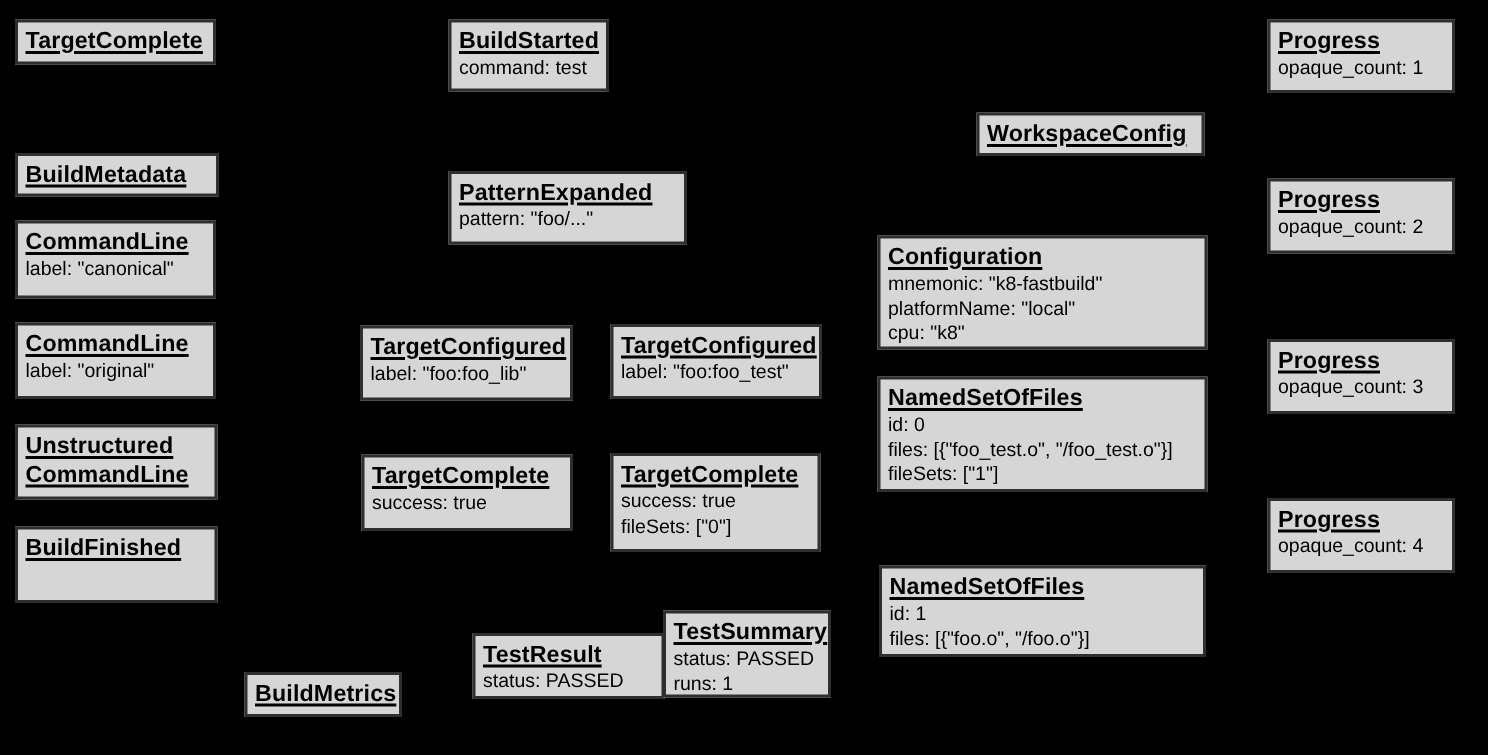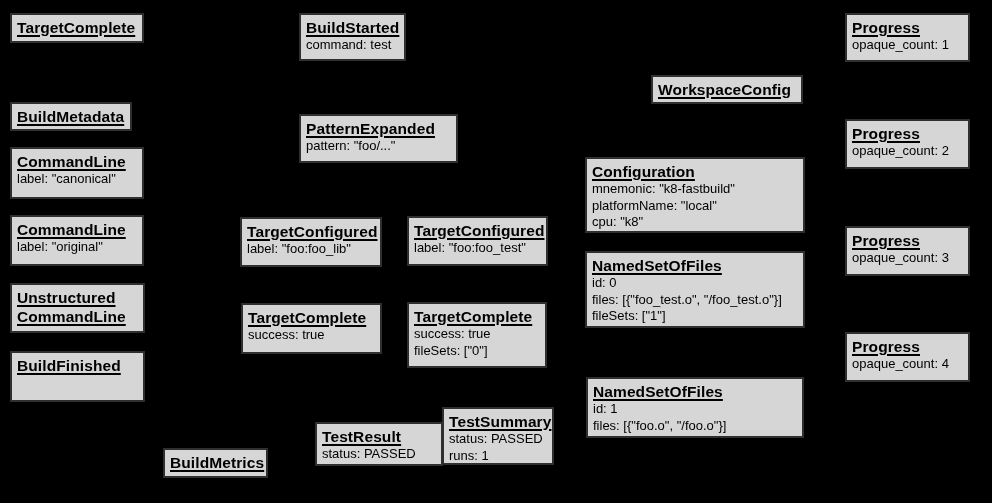--- a/index.html
+++ b/index.html
@@ -41,21 +41,21 @@
     line-height: 16.5px;
   }
 </style>
 </head>
 <body>
 
 <div class="canvas" id="diagram-canvas">
     <div class="node" style="left: 10px; top: 13px; width: 134px; height: 30px;">
       <div class="node-title">TargetComplete</div>
     </div>
-    <div class="node" style="left: 10px; top: 102px; width: 122px; height: 29px;">
+    <div class="node" style="left: 10px; top: 102px; width: 136px; height: 29px;">
       <div class="node-title">BuildMetadata</div>
     </div>
     <div class="node" style="left: 10px; top: 147px; width: 134px; height: 52px;">
       <div class="node-title">CommandLine</div>
       <div class="node-line">label: "canonical"</div>
     </div>
     <div class="node" style="left: 10px; top: 215px; width: 134px; height: 51px;">
       <div class="node-title">CommandLine</div>
       <div class="node-line">label: "original"</div>
     </div>

